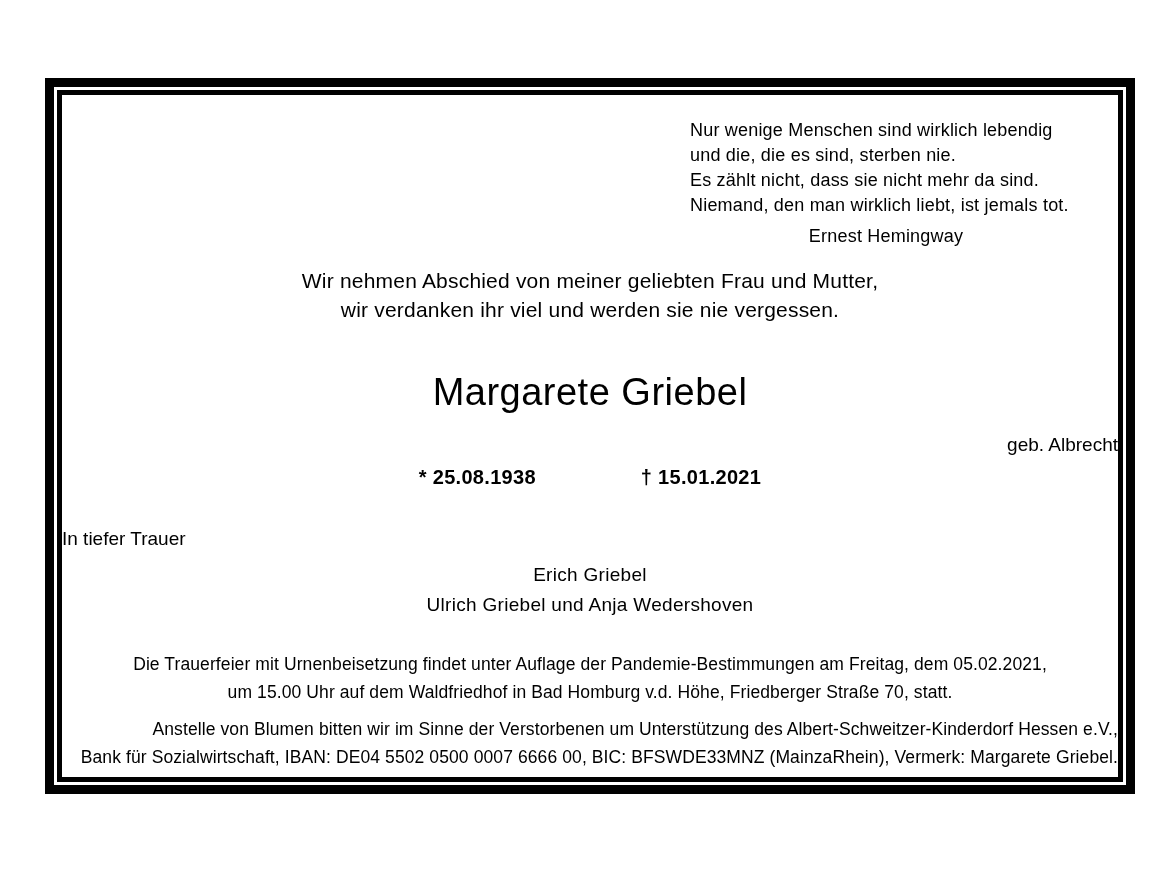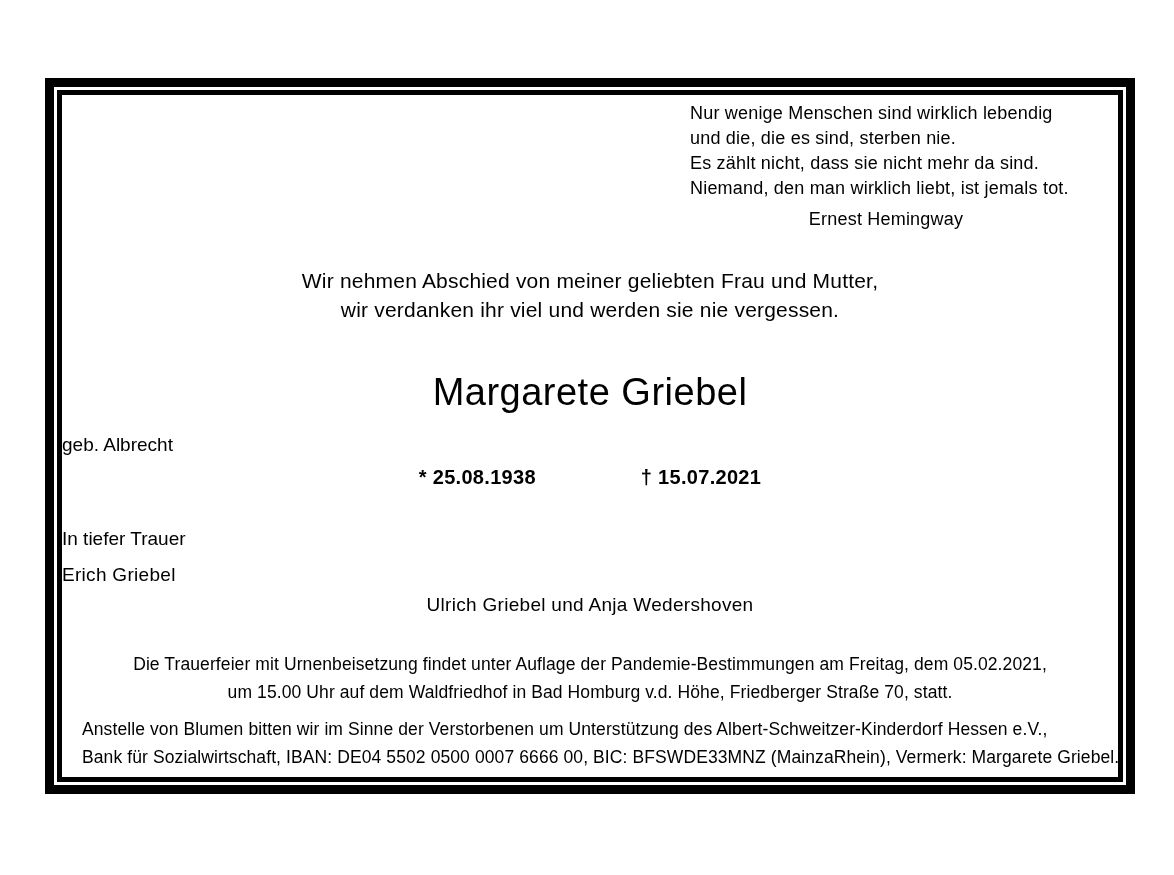--- a/index.html
+++ b/index.html
@@ -34,21 +34,21 @@
   .content {
     position: absolute;
     inset: 0;
     width: 1056px;
     height: 682px;
     overflow: hidden;
   }
   .block { position: absolute; white-space: nowrap; }
 
   .quote {
-    top: 6px;
+    top: 23px;
     right: 36px;
     width: 392px;
     text-align: left;
     font-size: 18px;
     line-height: 25px;
     letter-spacing: 0.2px;
   }
   .quote-author {
     margin-top: 6px;
     text-align: center;
@@ -69,21 +69,21 @@
     left: 0;
     width: 100%;
     text-align: center;
     font-size: 38px;
     letter-spacing: 0.5px;
   }
   .maiden-name {
     top: 339px;
     left: 0;
     width: 100%;
-    text-align: left;
+    text-align: right;
     font-size: 19px;
   }
   .dates {
     top: 371px;
     left: 0;
     width: 100%;
     display: flex;
     justify-content: center;
     gap: 105px;
     font-size: 20px;
@@ -95,20 +95,21 @@
     top: 433px;
     left: 0;
     width: 100%;
     text-align: left;
     font-size: 19px;
   }
   .mourner-1 {
     top: 469px;
     left: 0;
     width: 100%;
+    text-align: center;
     font-size: 19px;
     letter-spacing: 0.3px;
   }
   .mourner-2 {
     top: 499px;
     left: 0;
     width: 100%;
     text-align: center;
     font-size: 19px;
     letter-spacing: 0.3px;
@@ -120,25 +121,24 @@
     width: 100%;
     text-align: center;
     font-size: 17.5px;
     line-height: 28px;
     letter-spacing: 0.1px;
   }
   .donation {
     top: 620px;
     left: 0;
     width: 100%;
-    text-align: left;
+    text-align: right;
     font-size: 17.5px;
     line-height: 28px;
     letter-spacing: 0.1px;
-    padding-left: 20px;
   }
 </style>
 </head>
 <body>
 
 <div class="frame-outer">
   <div class="frame-inner">
     <div class="content">
 
       <div class="block quote">
@@ -152,21 +152,21 @@
       <div class="block intro">
         <div>Wir nehmen Abschied von meiner geliebten Frau und Mutter,</div>
         <div>wir verdanken ihr viel und werden sie nie vergessen.</div>
       </div>
 
       <div class="block deceased-name">Margarete Griebel</div>
       <div class="block maiden-name">geb. Albrecht</div>
 
       <div class="block dates">
         <span>* 25.08.1938</span>
-        <span>† 15.07.2021</span>
+        <span>† 15.01.2021</span>
       </div>
 
       <div class="block trauer-heading">In tiefer Trauer</div>
       <div class="block mourner-1">Erich Griebel</div>
       <div class="block mourner-2">Ulrich Griebel und Anja Wedershoven</div>
 
       <div class="block funeral">
         <div>Die Trauerfeier mit Urnenbeisetzung findet unter Auflage der Pandemie-Bestimmungen am Freitag, dem 05.02.2021,</div>
         <div>um 15.00 Uhr auf dem Waldfriedhof in Bad Homburg v.d. Höhe, Friedberger Straße 70, statt.</div>
       </div>

